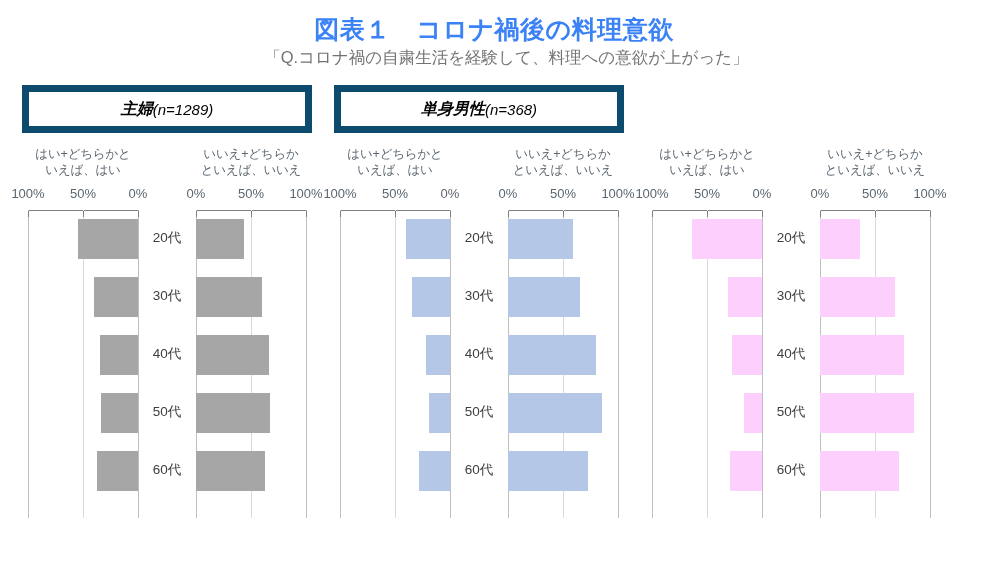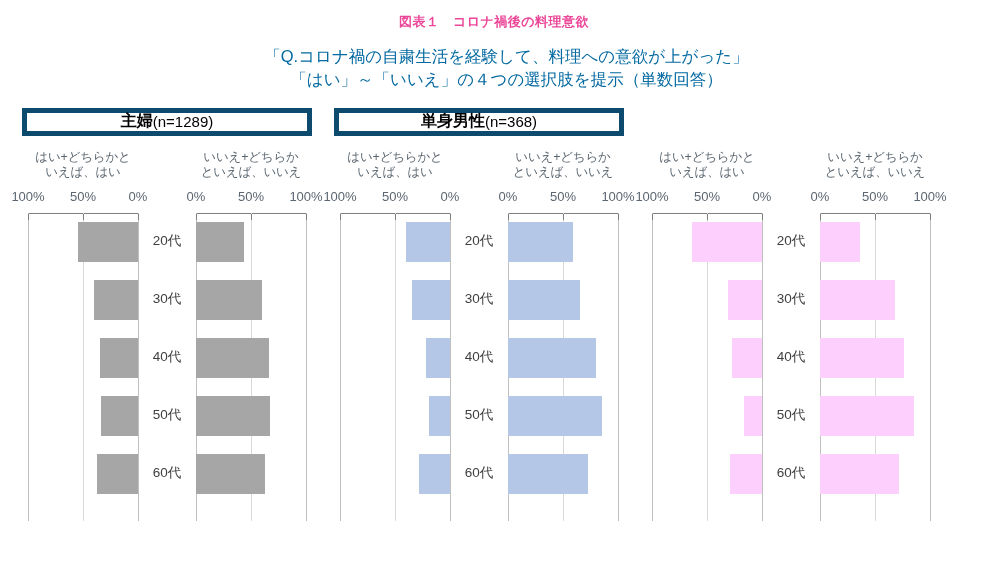--- a/index.html
+++ b/index.html
@@ -12,54 +12,55 @@
     height: 585px;
     font-family: "Liberation Sans", "DejaVu Sans", sans-serif;
     color: #000000;
     overflow: hidden;
     position: relative;
   }
 
   
   .title {
     text-align: center;
-    font-size: 13px;
+    font-size: 25px;
     font-weight: bold;
     letter-spacing: 0.5px;
     margin-top: 13px;
-    color: #ec4899;
+    color: #3b82f6;
   }
   .subtitle-block {
     text-align: center;
-    margin-top: 14px;
+    margin-top: 0;
     font-size: 16.5px;
     line-height: 1.42;
-    color: #0369a1;
+    color: #737373;
     letter-spacing: 0px;
     padding-left: 25px;
   }
   .subtitle-line2 { display: block; }
 
   
   .headers-row {
     display: flex;
     margin-top: 16px;
     padding: 0 20px 0 22px;
     box-sizing: border-box;
     gap: 22px;
   }
   .group-header {
-    border: 5px solid #0c4a6e;
+    border: 7px solid #0c4a6e;
     box-sizing: border-box;
-    height: 28px;
+    height: 48px;
     display: flex;
     align-items: center;
     justify-content: center;
     font-size: 15px;
     white-space: nowrap;
+    font-style: italic;
   }
   .group-header .gname {
     font-weight: bold;
     font-size: 16px;
   }
   .group-header .gn {
     font-weight: normal;
     font-size: 15px;
   }
   .gh-0 { width: 290px; }
@@ -164,21 +165,20 @@
     line-height: 40px;
   }
 </style>
 </head>
 <body>
 
 <div class="title">図表１　コロナ禍後の料理意欲</div>
 
 <div class="subtitle-block">
   <span>「Q.コロナ禍の自粛生活を経験して、料理への意欲が上がった」</span>
-  <span class="subtitle-line2">「はい」～「いいえ」の４つの選択肢を提示（単数回答）</span>
 </div>
 
 <div class="headers-row">
   <div class="group-header gh-0">
     <span class="gname">主婦</span>
       <span class="gn">(n=1289)</span>
   </div>
   <div class="group-header gh-1">
     <span class="gname">単身男性</span>
       <span class="gn">(n=368)</span>

